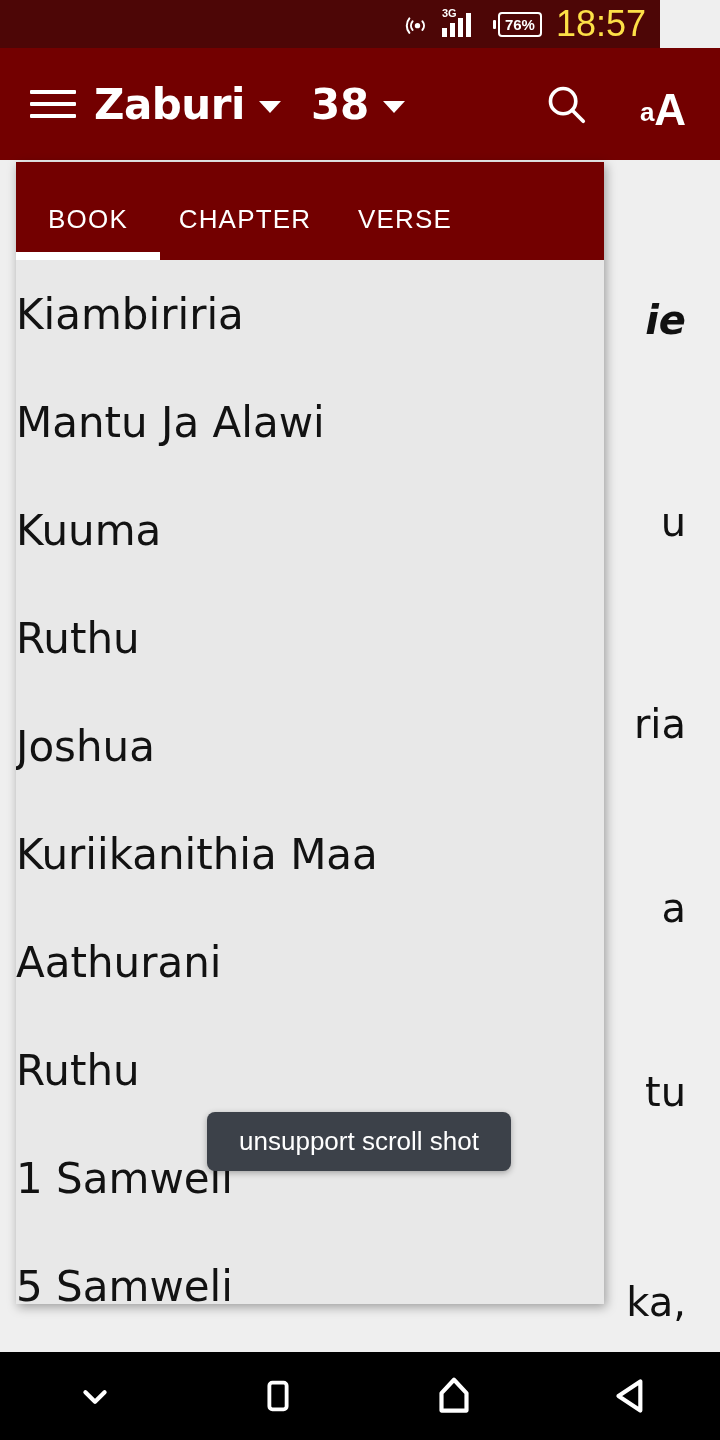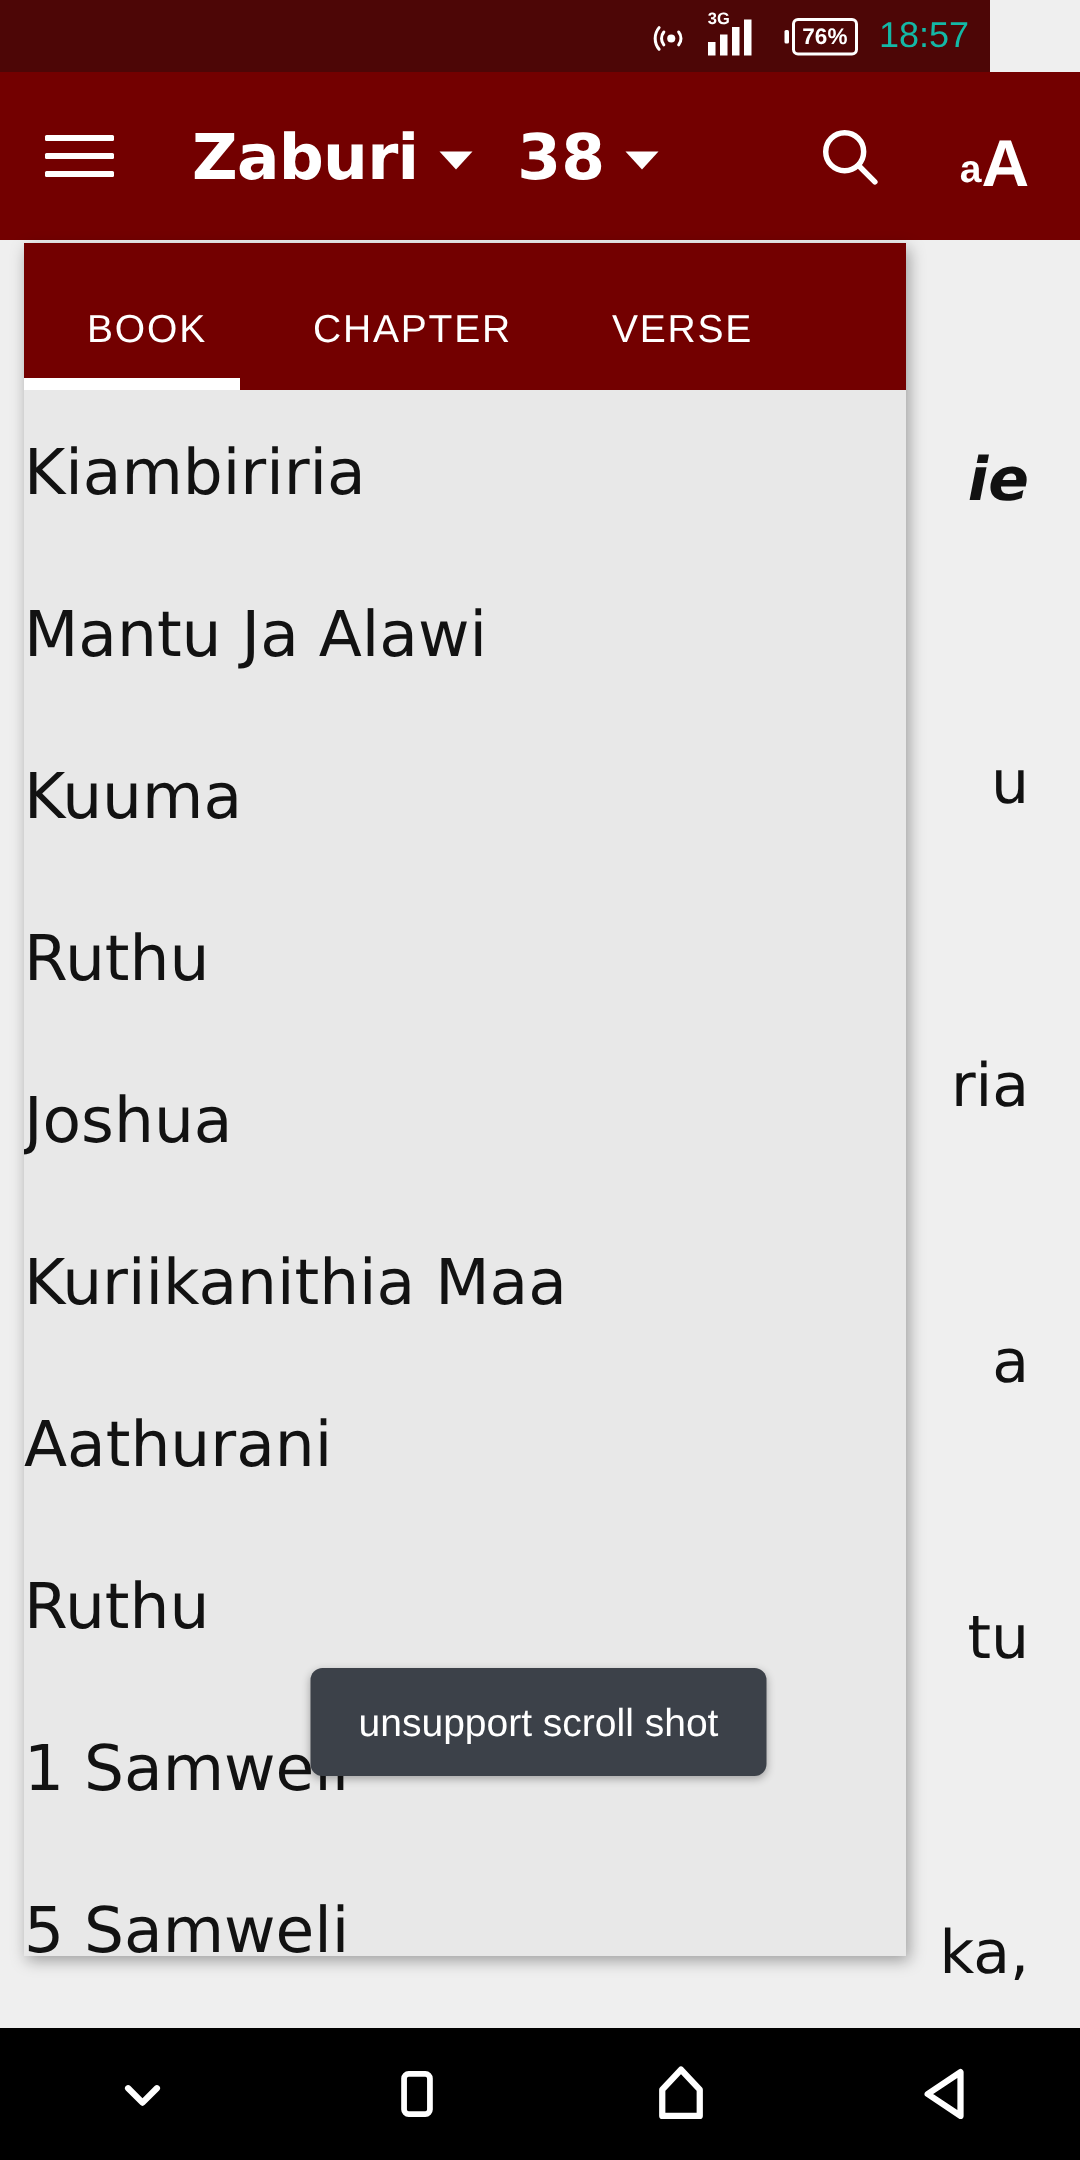--- a/index.html
+++ b/index.html
@@ -25,22 +25,22 @@
     width: 660px; height: 48px;
     background: #4d0606;
     display: flex;
     align-items: center;
     justify-content: flex-end;
     box-sizing: border-box;
     padding-right: 14px;
   }
   .sb-item { display: flex; align-items: center; margin-left: 11px; }
   .sb-clock {
-    color: #14b8a6;
-    font-size: 24px;
+    color: #fde047;
+    font-size: 36px;
     font-family: "Liberation Sans", sans-serif;
     letter-spacing: 0px;
     margin-left: 14px;
   }
   
   .ico-hotspot { position: relative; width: 27px; height: 27px; }
   .ico-hotspot svg { display:block; }
   
   .ico-signal { position: relative; width: 40px; height: 30px; }
   .ico-signal .g3 {
@@ -86,21 +86,21 @@
     cursor: pointer;
   }
   #hamburger span {
     display: block; height: 4px; background: #fff; margin: 4px 0; border-radius: 1px;
   }
   .bar-title {
     color: #ffffff;
     font-size: 42px;
     font-weight: bold;
     font-family: "DejaVu Sans", sans-serif;
-    margin-left: 52px;
+    margin-left: 18px;
     letter-spacing: -0.5px;
   }
   .caret {
     width: 0; height: 0;
     border-left: 11px solid transparent;
     border-right: 11px solid transparent;
     border-top: 12px solid #ffffff;
     margin-left: 14px;
     margin-top: 6px;
   }
@@ -164,21 +164,21 @@
     background: #730000;
     display: flex;
     align-items: center;
     position: relative;
   }
   .ptab {
     color: #ffffff;
     font-size: 26px;
     font-family: "Liberation Sans", sans-serif;
     letter-spacing: 1.2px;
-    padding: 0 10px;
+    padding: 0 0;
     margin-left: 0;
     text-align: center;
     margin-top: 16px;
   }
   .ptab.t1 { width: 144px; }
   .ptab.t2 { width: 170px; }
   .ptab.t3 { width: 150px; }
   #tab-indicator {
     position: absolute;
     left: 0; bottom: 0;
@@ -196,21 +196,21 @@
     box-sizing: border-box;
     color: #121212;
     font-size: 42px;
     font-family: "DejaVu Sans", sans-serif;
   }
 
   
   #toast {
     position: absolute;
     left: 207px; top: 1112px;
-    width: 304px; height: 72px;
+    width: 304px; height: 59px;
     background: #3c4149;
     border-radius: 8px;
     display: flex;
     align-items: center;
     justify-content: center;
     color: #ffffff;
     font-size: 26px;
     font-family: "Liberation Sans", sans-serif;
     box-shadow: 0 2px 6px rgba(0,0,0,0.3);
   }

